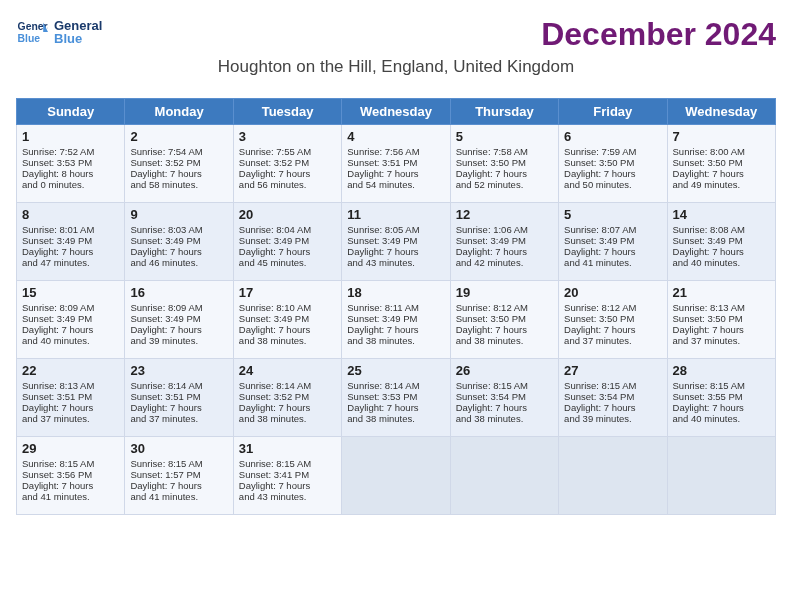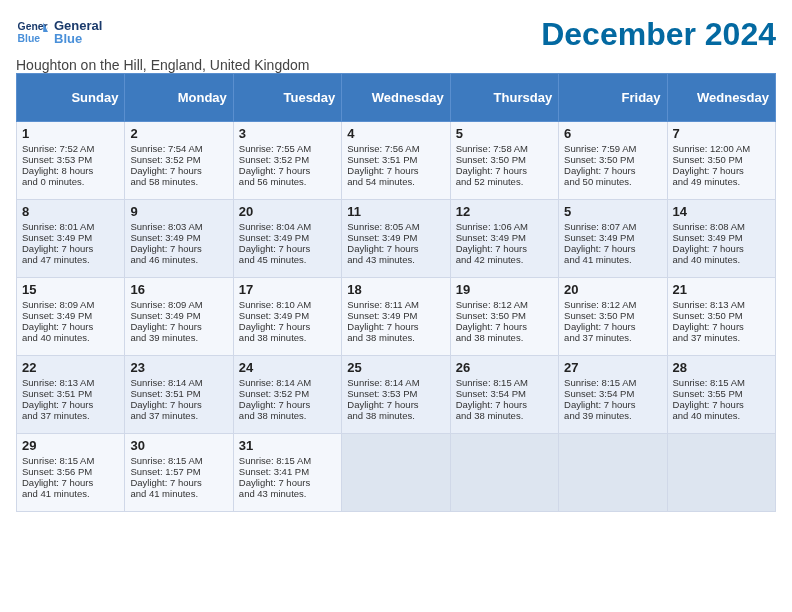--- a/index.html
+++ b/index.html
@@ -22,39 +22,39 @@
       align-items: center;
       gap: 4px;
     }
     .logo-icon {
       width: 32px;
       height: 32px;
     }
     .month-title {
       font-size: 32px;
       font-weight: bold;
-      color: #0369a1;
+      color: #701a75;
       text-align: right;
     }
     .subtitle {
-      font-size: 14px;
+      font-size: 17px;
       color: #444;
-      text-align: left;
-      margin-bottom: 0;
+      text-align: center;
+      margin-bottom: 21px;
     }
     table {
       width: 100%;
       border-collapse: collapse;
       table-layout: fixed;
     }
     thead tr th {
       background-color: #3d7abf;
       color: #fff;
-      text-align: right;
-      padding: 16px 6px;
+      text-align: center;
+      padding: 5px 6px;
       font-size: 13px;
       font-weight: bold;
       border: 1px solid #5a8fcf;
     }
     tbody tr td {
       vertical-align: top;
       padding: 4px 5px;
       font-size: 9.5px;
       color: #333;
       border: 1px solid #d0d8e8;
@@ -149,21 +149,21 @@
         </td>
         <td>
           <span class="day-num">6</span>
           <div>Sunrise: 7:59 AM</div>
           <div>Sunset: 3:50 PM</div>
           <div>Daylight: 7 hours</div>
           <div>and 50 minutes.</div>
         </td>
         <td>
           <span class="day-num">7</span>
-          <div>Sunrise: 12:00 AM</div>
+          <div>Sunrise: 8:00 AM</div>
           <div>Sunset: 3:50 PM</div>
           <div>Daylight: 7 hours</div>
           <div>and 49 minutes.</div>
         </td>
       </tr>
       <tr>
         <td>
           <span class="day-num">8</span>
           <div>Sunrise: 8:01 AM</div>
           <div>Sunset: 3:49 PM</div>

